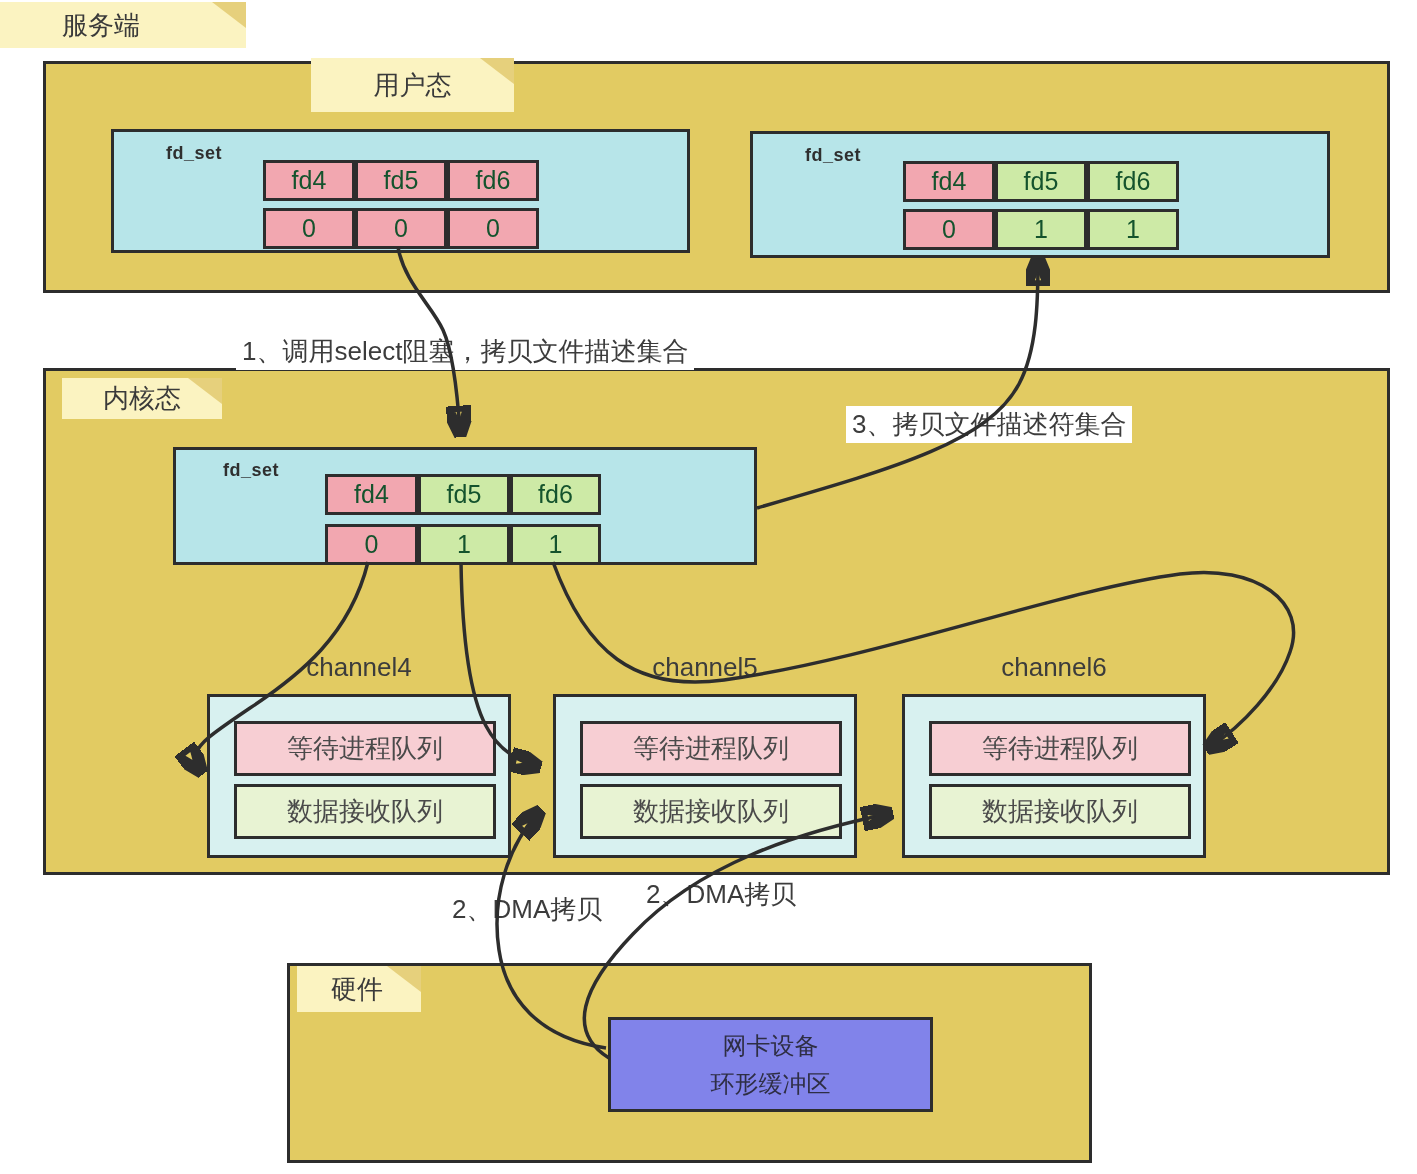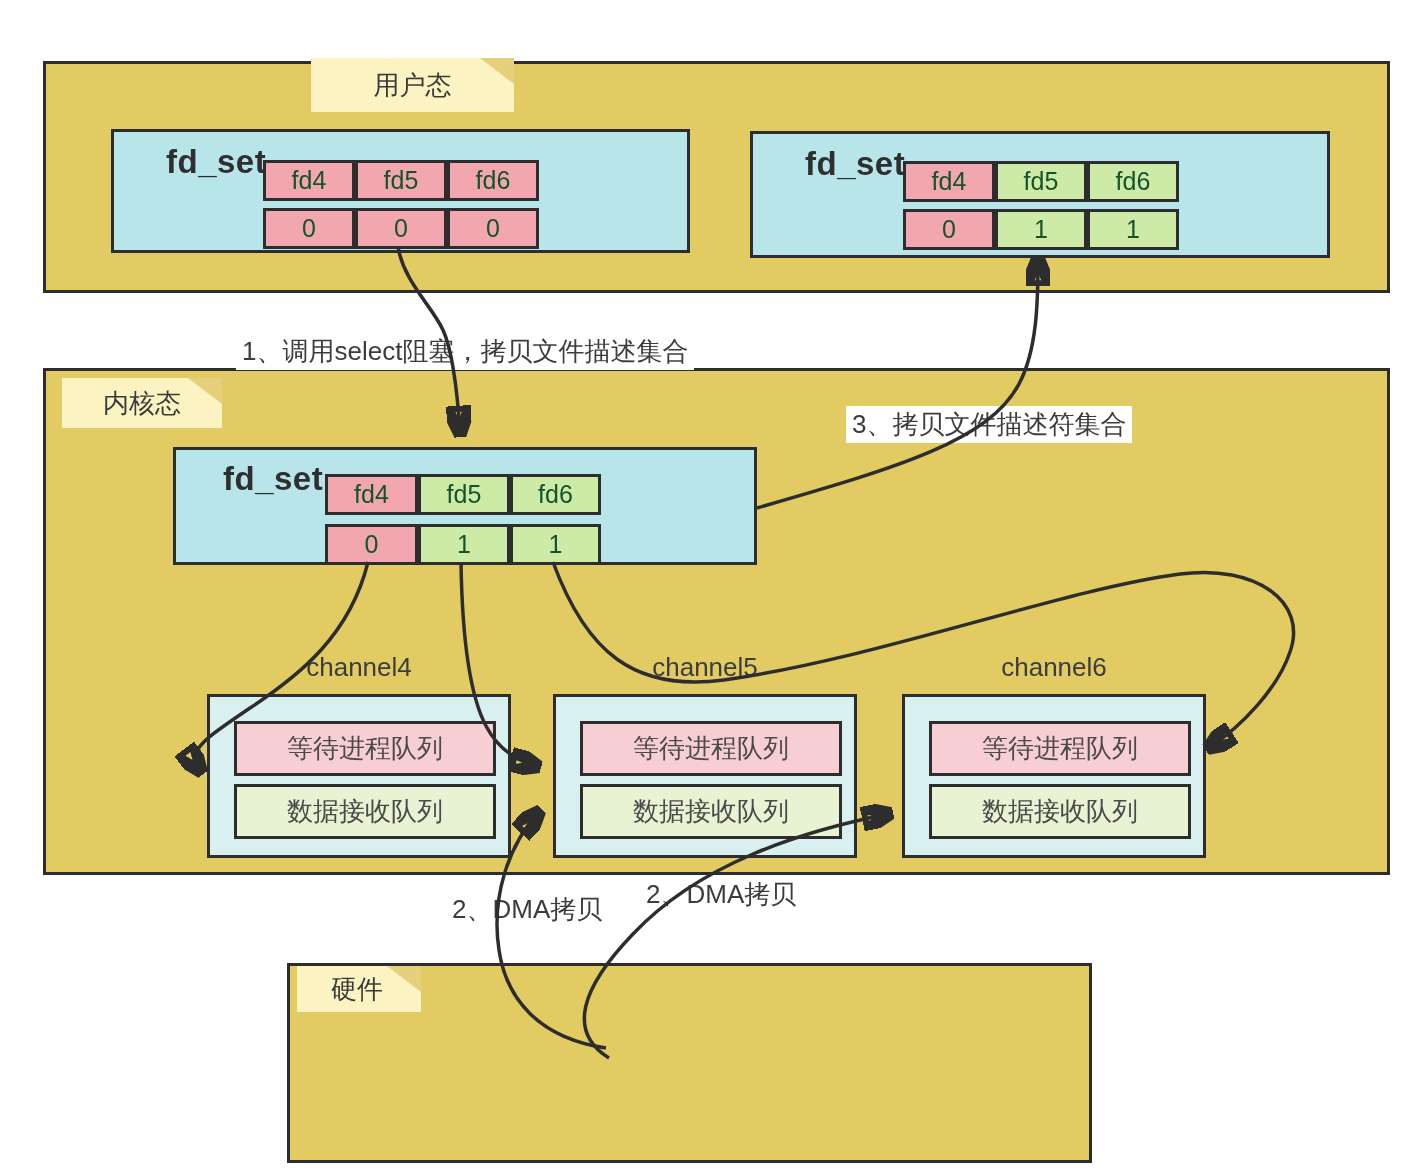--- a/index.html
+++ b/index.html
@@ -27,21 +27,21 @@
   }
   .sticky.center{justify-content:center;}
   .sticky .pad{padding-left:62px;}
   .sticky .padsm{padding-left:34px;}
   
   .fdset{
     position:absolute;background:var(--cyan);
     border:3px solid var(--line);box-sizing:border-box;z-index:2;
   }
   .fdset .title{
-    position:absolute;font-weight:bold;font-size:33px;color:#2f2f2f;
+    position:absolute;font-weight:bold;font-size:18px;color:#2f2f2f;
     letter-spacing:0.5px;
   }
   .cell{
     position:absolute;border:3px solid var(--line);box-sizing:border-box;
     display:flex;align-items:center;justify-content:center;
     font-size:25px;color:#14532d;
   }
   .cell.pink{background:var(--cell_pink);}
   .cell.green{background:var(--cell_green);}
   
@@ -74,20 +74,23 @@
   }
   
   #arrows{position:absolute;left:0;top:0;z-index:5;pointer-events:none;}
   #arrows path{fill:none;stroke:var(--line);stroke-width:3.5px;}
 </style>
 </head>
 <body>
 
 <div id="canvas">
 
+  <div class="sticky" style="left:0;top:2px;width:246px;height:46px;">
+    <span class="pad">服务端</span>
+  </div>
 
   <div class="panel" style="left:43px;top:61px;width:1347px;height:232px;"></div>
   <div class="sticky center" style="left:311px;top:58px;width:203px;height:54px;z-index:4;">
     <span>用户态</span>
   </div>
 
   <div class="fdset" style="left:111px;top:129px;width:579px;height:124px;">
     <span class="title" style="left:52px;top:11px;">fd_set</span>
     <div class="cell pink" style="left:149px;top:28px;width:92px;height:41px;">fd4</div>
     <div class="cell pink" style="left:241px;top:28px;width:92px;height:41px;">fd5</div>
@@ -103,21 +106,21 @@
     <div class="cell green" style="left:242px;top:27px;width:92px;height:41px;">fd5</div>
     <div class="cell green" style="left:334px;top:27px;width:92px;height:41px;">fd6</div>
     <div class="cell pink" style="left:150px;top:75px;width:92px;height:41px;">0</div>
     <div class="cell green" style="left:242px;top:75px;width:92px;height:41px;">1</div>
     <div class="cell green" style="left:334px;top:75px;width:92px;height:41px;">1</div>
   </div>
 
   <div class="ann" style="left:236px;top:333px;">1、调用select阻塞，拷贝文件描述集合</div>
 
   <div class="panel" style="left:43px;top:368px;width:1347px;height:507px;"></div>
-  <div class="sticky center" style="left:62px;top:378px;width:160px;height:50px;">
+  <div class="sticky center" style="left:62px;top:378px;width:160px;height:41px;">
     <span>内核态</span>
   </div>
 
   <div class="fdset" style="left:173px;top:447px;width:584px;height:118px;">
     <span class="title" style="left:47px;top:10px;">fd_set</span>
     <div class="cell pink" style="left:149px;top:24px;width:93px;height:41px;">fd4</div>
     <div class="cell green" style="left:242px;top:24px;width:92px;height:41px;">fd5</div>
     <div class="cell green" style="left:334px;top:24px;width:91px;height:41px;">fd6</div>
     <div class="cell pink" style="left:149px;top:74px;width:93px;height:41px;">0</div>
     <div class="cell green" style="left:242px;top:74px;width:92px;height:41px;">1</div>
@@ -144,20 +147,24 @@
   </div>
 
   <div class="ann" style="left:446px;top:891px;">2、DMA拷贝</div>
   <div class="ann" style="left:640px;top:876px;">2、DMA拷贝</div>
 
   <div class="panel" style="left:287px;top:963px;width:805px;height:200px;"></div>
   <div class="sticky" style="left:297px;top:966px;width:124px;height:46px;">
     <span class="padsm">硬件</span>
   </div>
 
+  <div class="nic" style="left:608px;top:1017px;width:325px;height:95px;">
+    <span>网卡设备</span>
+    <span>环形缓冲区</span>
+  </div>
 
   <svg id="arrows" width="1417" height="1174" viewBox="0 0 1417 1174">
     <defs>
       <marker id="ah" markerWidth="9" markerHeight="7" refX="7.5" refY="3.5" orient="auto" markerUnits="strokeWidth">
         <path d="M0,0 L8.5,3.5 L0,7 z" fill="#2d2d2d" stroke="none"></path>
       </marker>
     </defs>
     <path d="M 398 247 C 404 282 432 306 443 330 C 453 352 458 402 460 432" marker-end="url(#ah)"></path>
     <path d="M 757 508 C 895 468 988 442 1019 384 C 1037 350 1038 302 1038 260" marker-end="url(#ah)"></path>
     <path d="M 368 562 C 350 635 300 675 250 708 C 218 730 199 742 196 754 C 195 762 197 766 200 770" marker-end="url(#ah)"></path>

